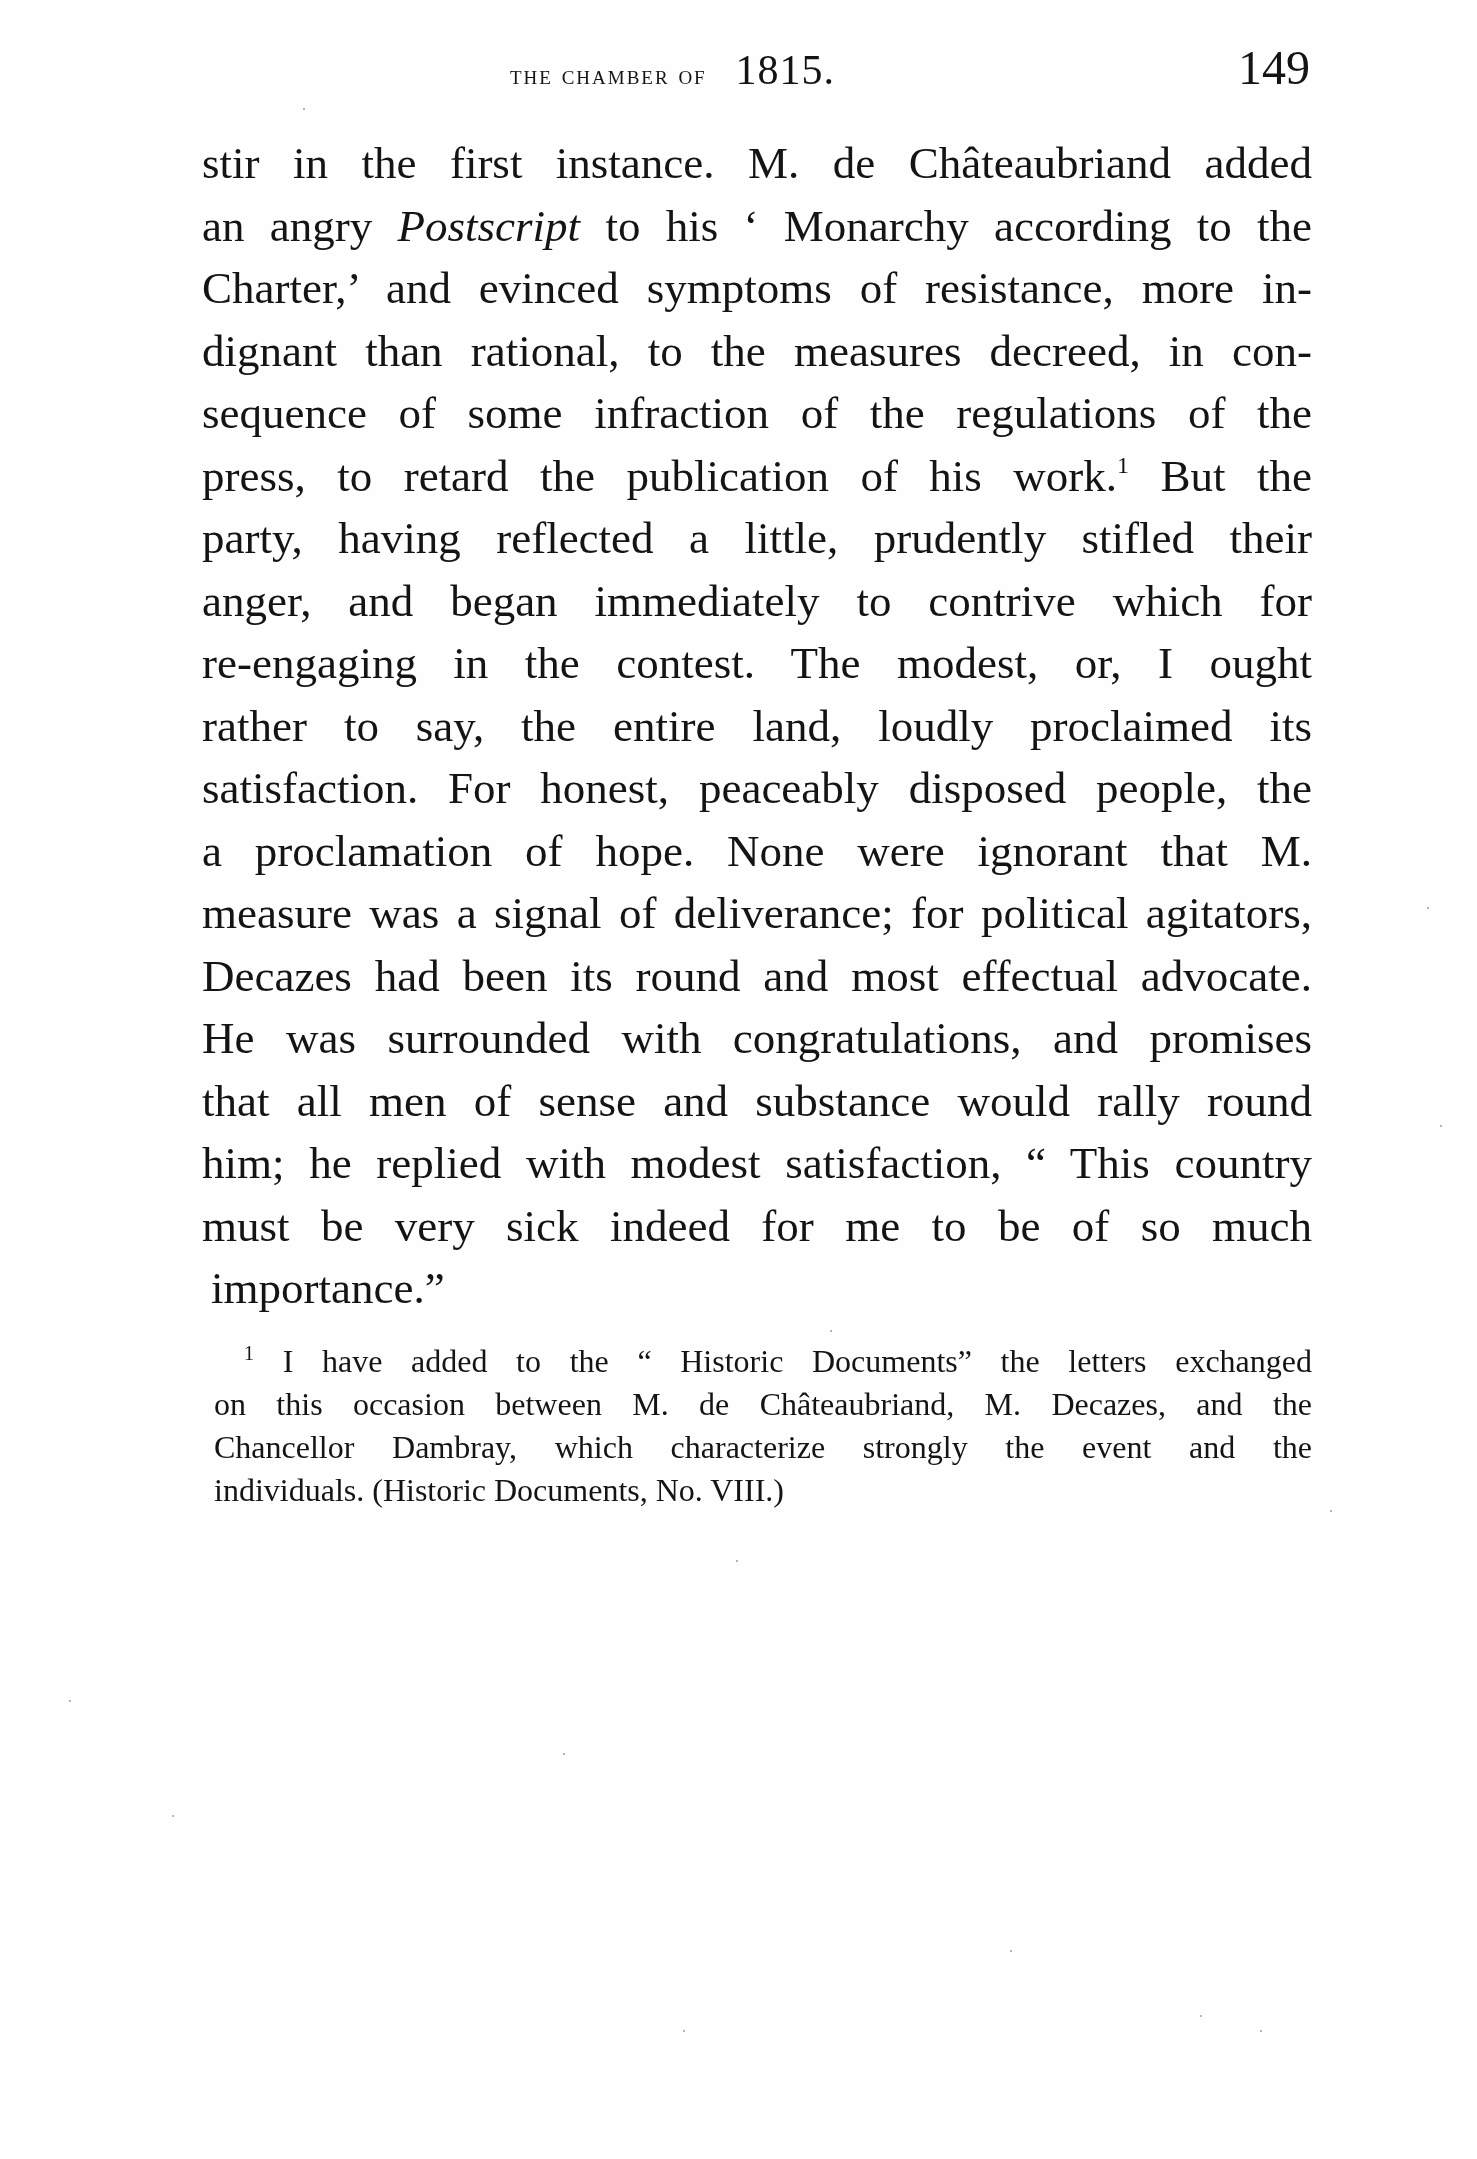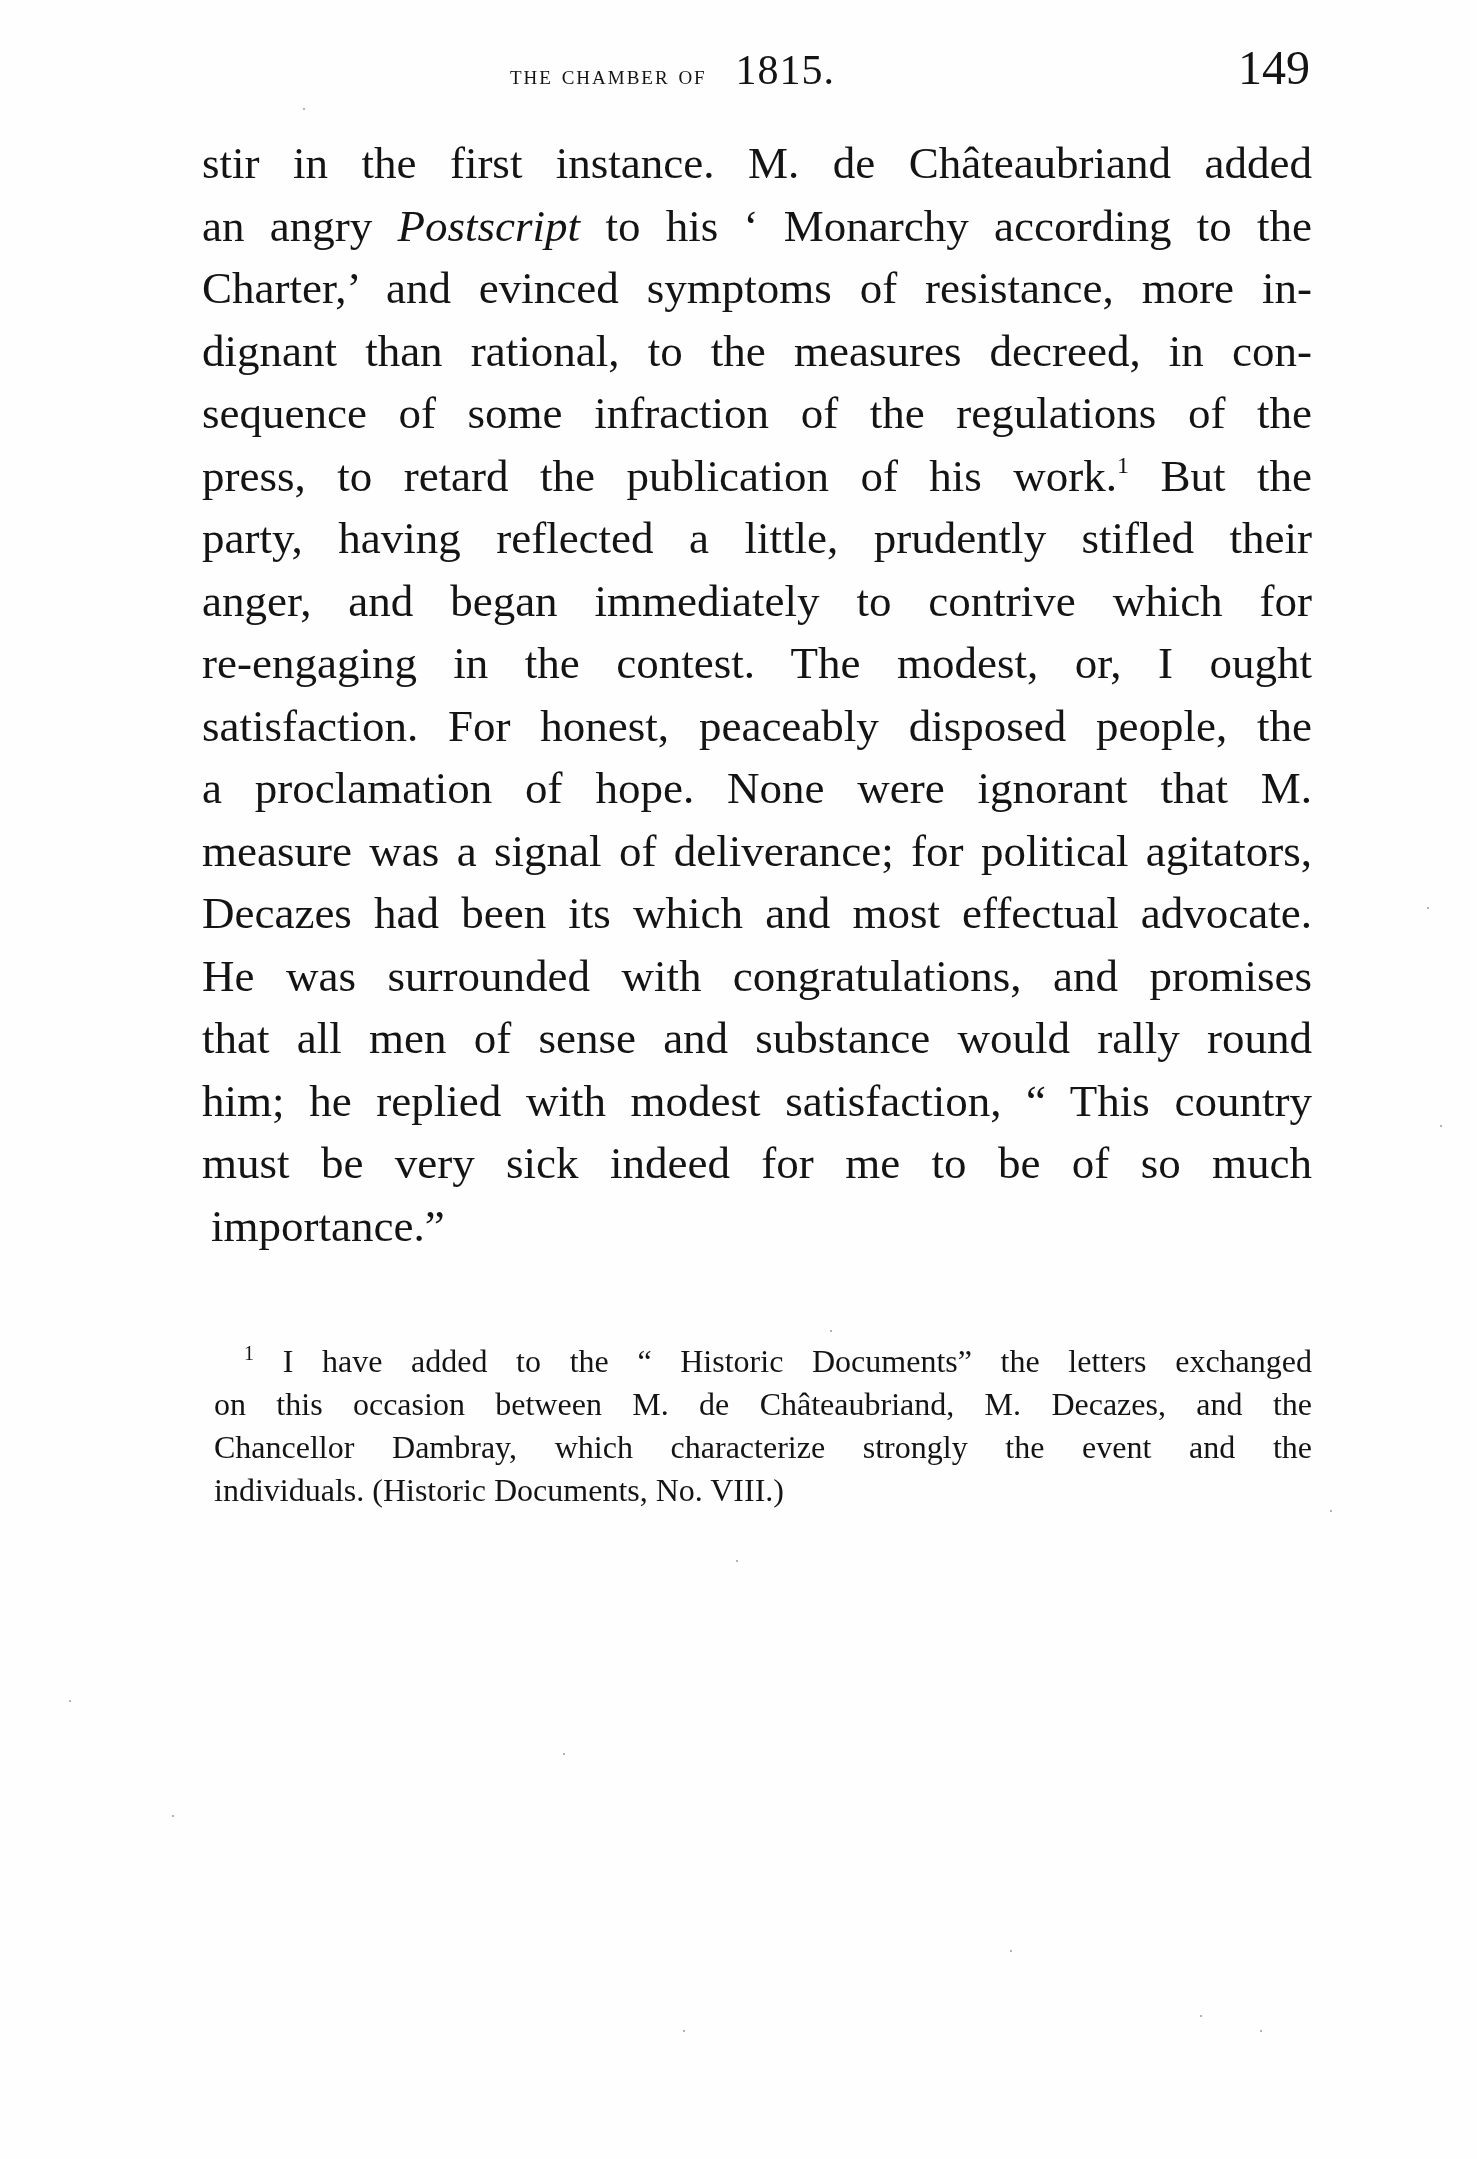--- a/index.html
+++ b/index.html
@@ -109,24 +109,25 @@
   <div class="body-text">
     <span class="line">stir in the first instance.  M. de Châteaubriand added</span>
     <span class="line"><span>an angry</span> <em>Postscript</em> <span>to his ‘ Monarchy according to the</span></span>
     <span class="line">Charter,’ and evinced symptoms of resistance, more in-</span>
     <span class="line">dignant than rational, to the measures decreed, in con-</span>
     <span class="line">sequence of some infraction of the regulations of the</span>
     <span class="line"><span>press, to retard the publication of his work.</span><sup class="ref">1</sup>  <span>But the</span></span>
     <span class="line">party, having reflected a little, prudently stifled their</span>
     <span class="line">anger, and began immediately to contrive which for</span>
     <span class="line">re-engaging in the contest.  The modest, or, I ought</span>
+    <span class="line">rather to say, the entire land, loudly proclaimed its</span>
     <span class="line">satisfaction.  For honest, peaceably disposed people, the</span>
     <span class="line">a proclamation of hope.  None were ignorant that M.</span>
     <span class="line">measure was a signal of deliverance; for political agitators,</span>
-    <span class="line">Decazes had been its which and most effectual advocate.</span>
+    <span class="line">Decazes had been its round and most effectual advocate.</span>
     <span class="line">He was surrounded with congratulations, and promises</span>
     <span class="line">that all men of sense and substance would rally round</span>
     <span class="line">him; he replied with modest satisfaction, “ This country</span>
     <span class="line">must be very sick indeed for me to be of so much</span>
     <span class="line last">importance.”</span>
   </div>
 
   <div class="footnotes">
     <span class="fn-line first"><sup class="ref">1</sup> <span>I have added to the “ Historic Documents” the letters exchanged</span></span>
     <span class="fn-line">on this occasion between M. de Châteaubriand, M. Decazes, and the</span>

